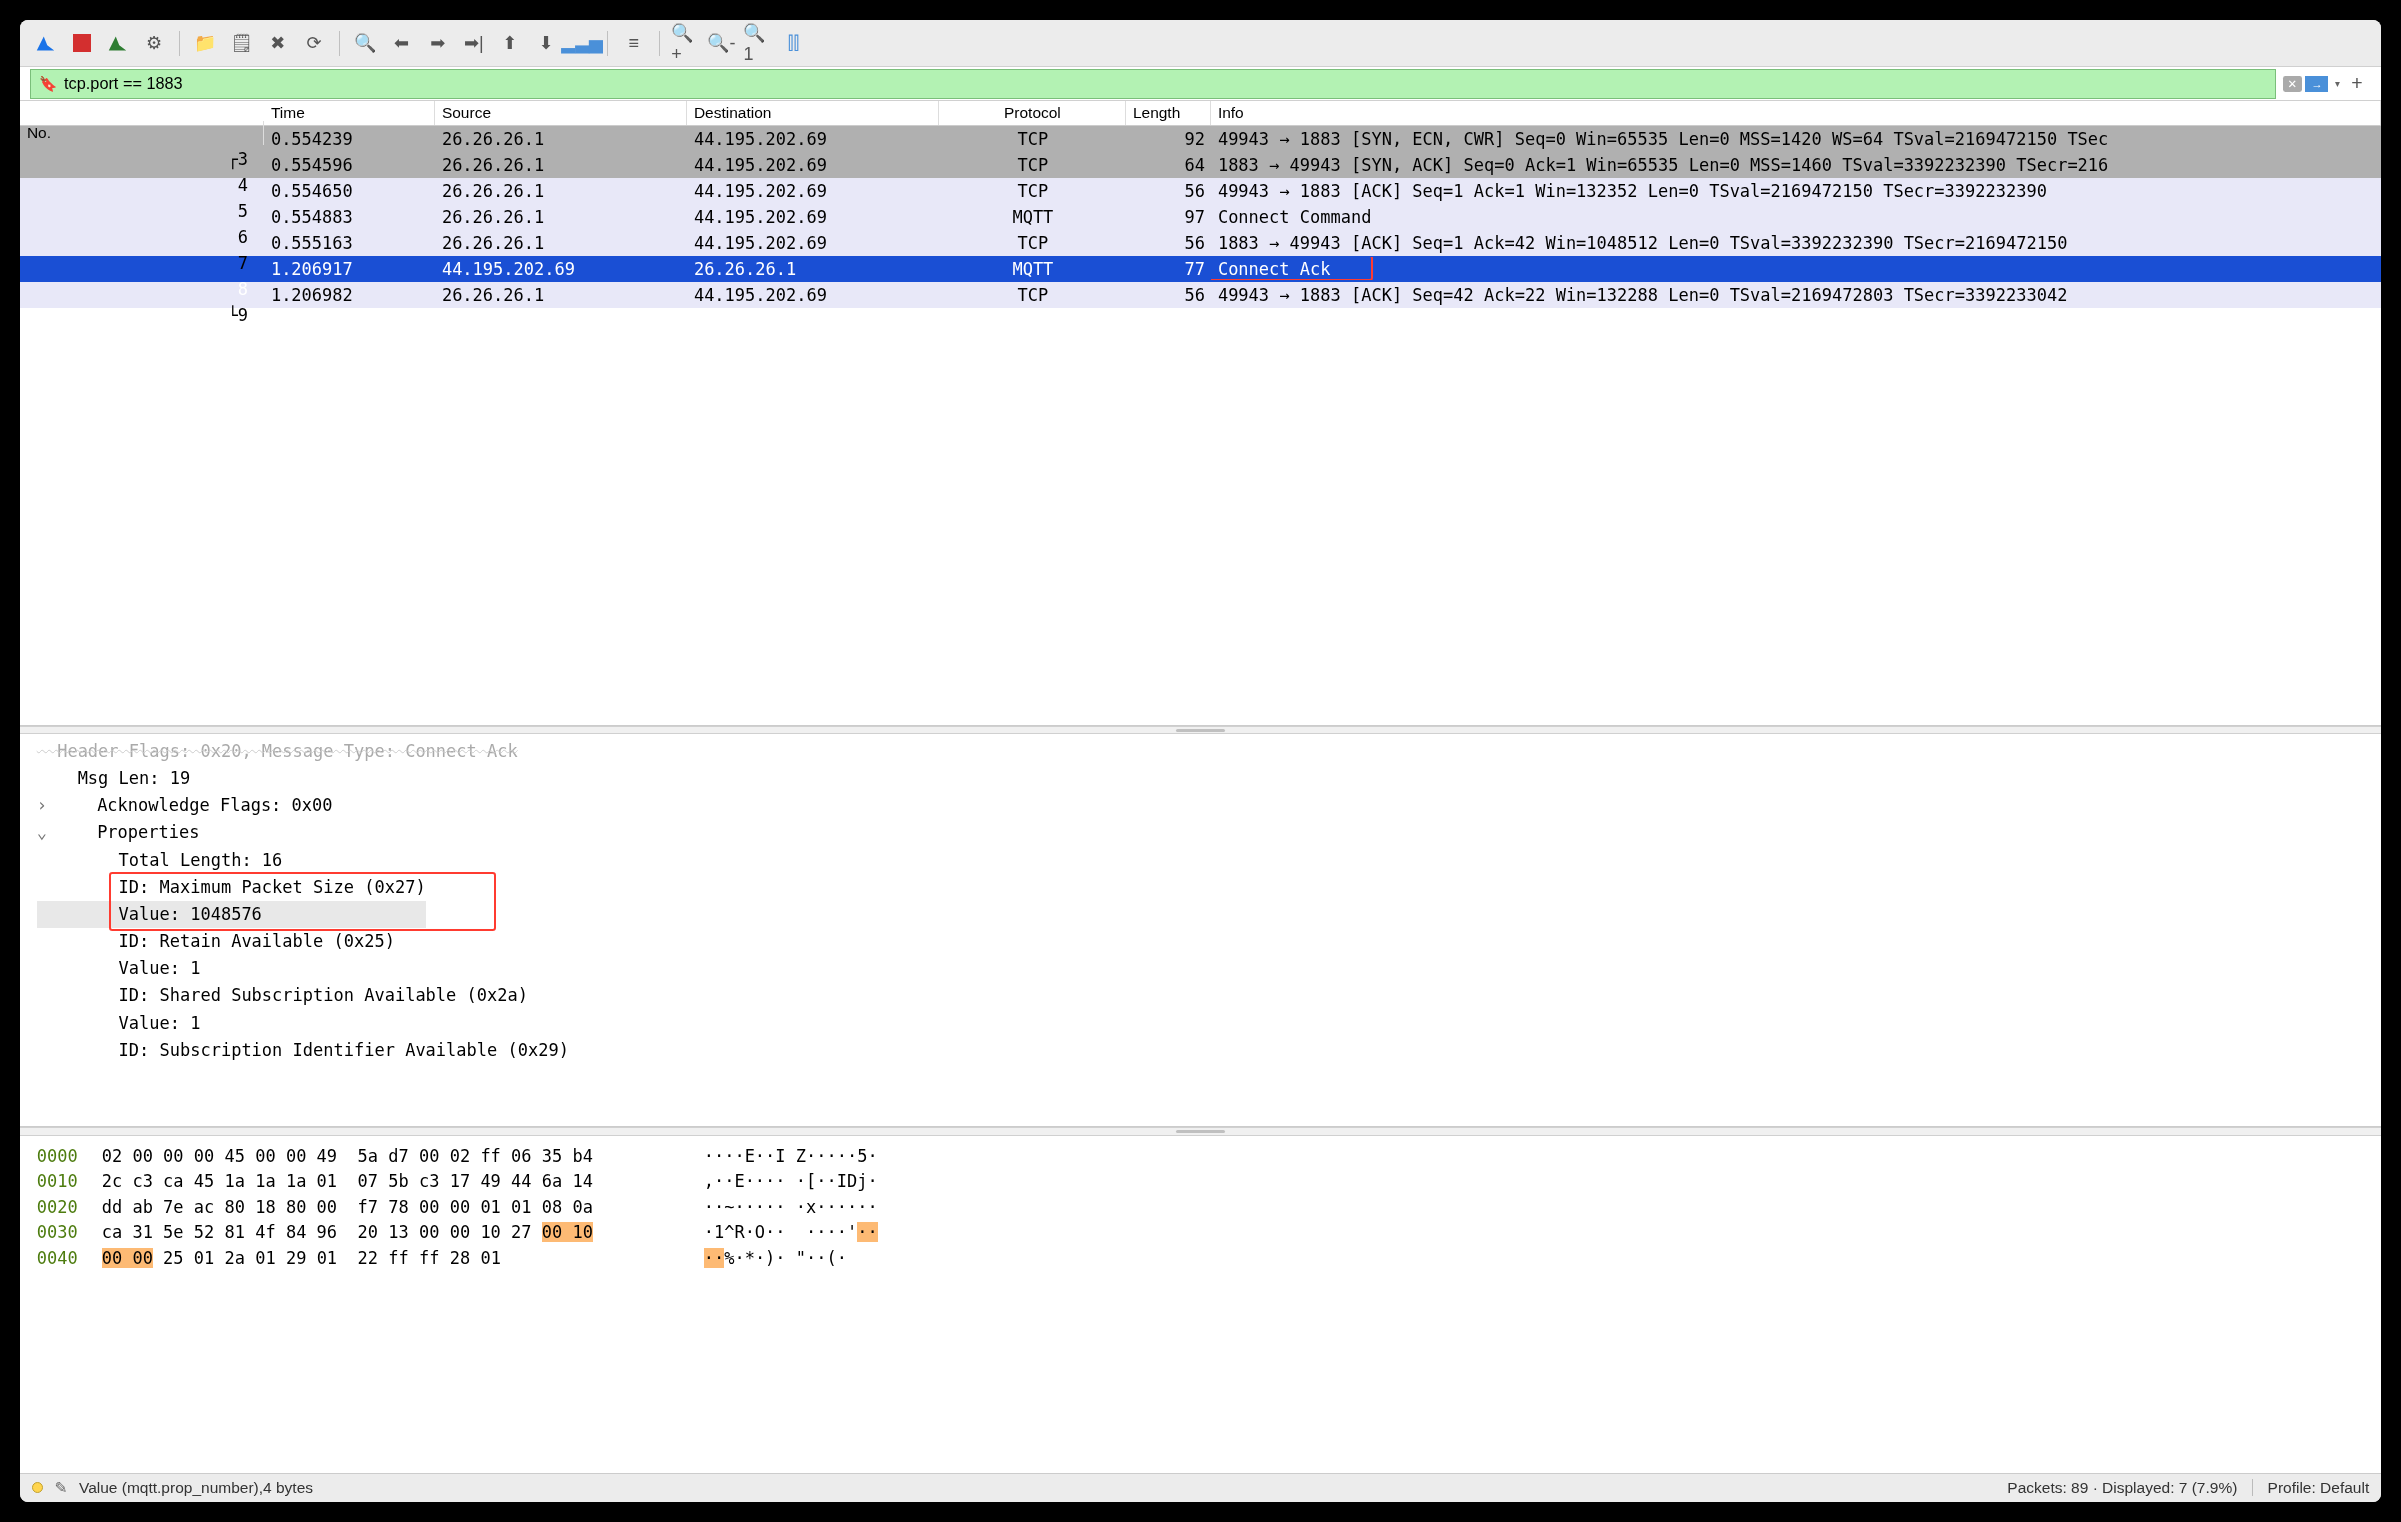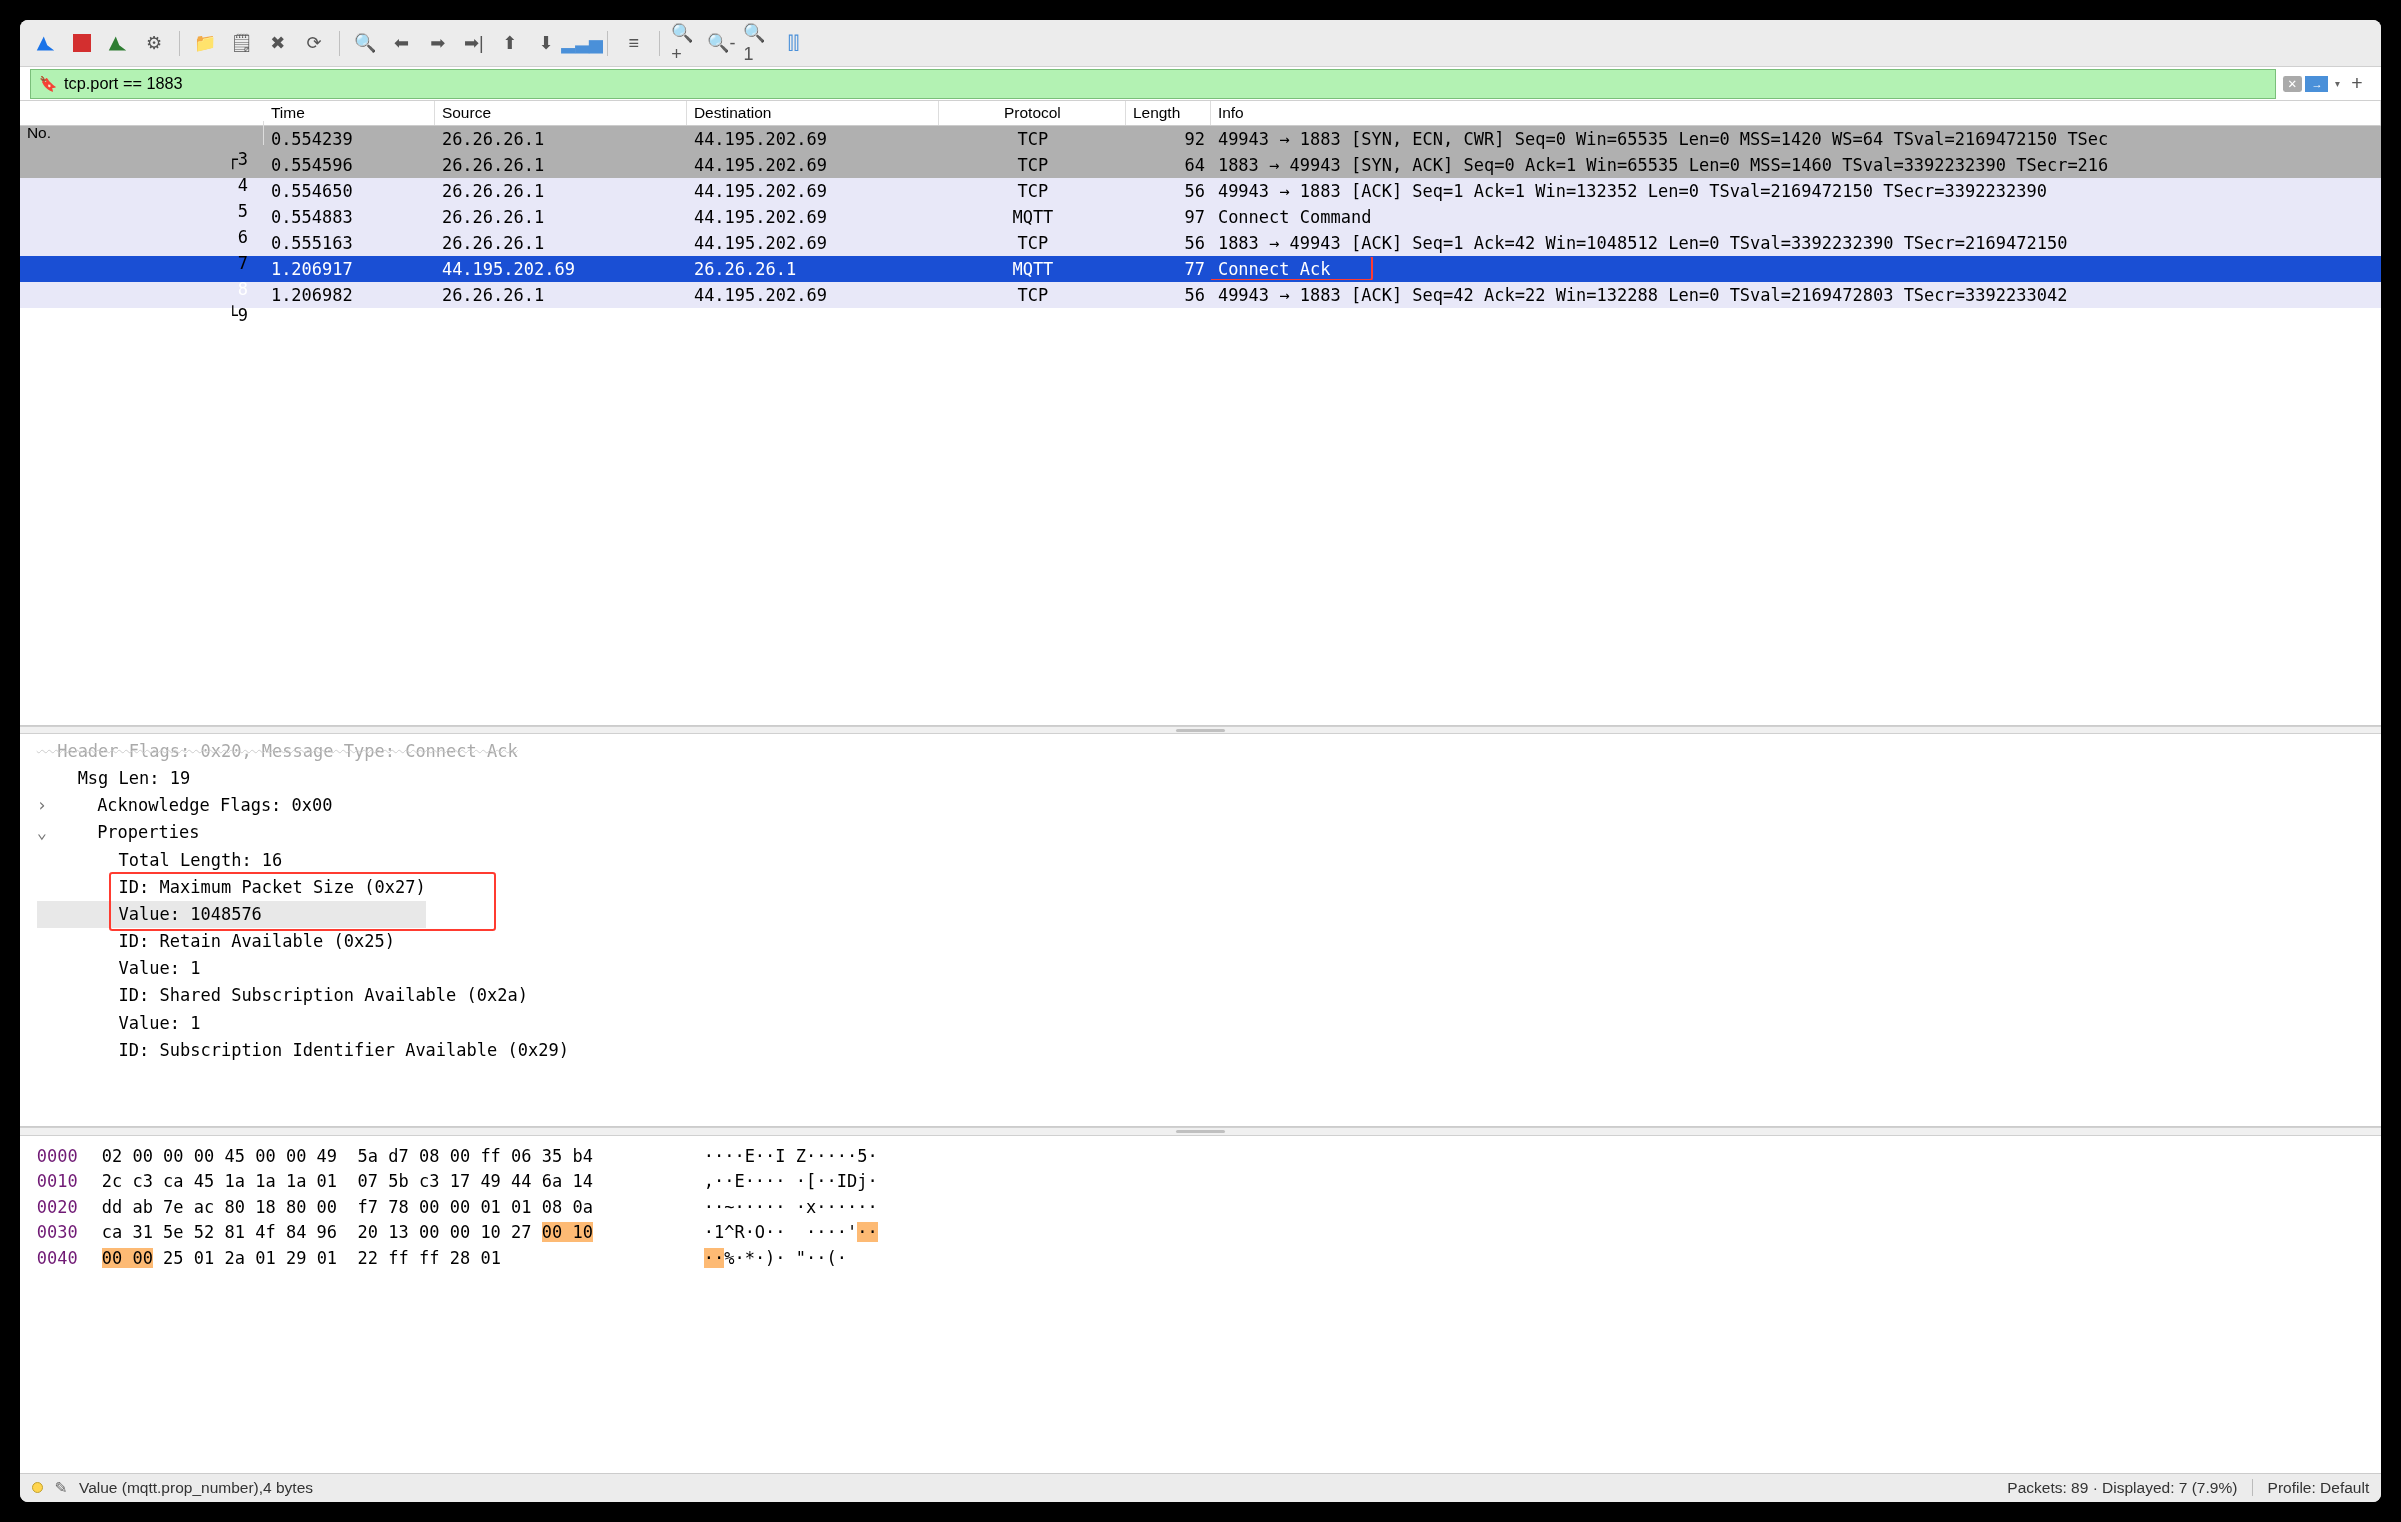--- a/index.html
+++ b/index.html
@@ -203,21 +203,21 @@
 .hex-pane {
   background: #fff;
   font-family: "Menlo", "Consolas", monospace;
   font-size: 17px;
   padding: 8.1px 16.3px;
   flex: 1;
   overflow: auto;
   line-height: 1.5;
 }
 .hex-row { white-space: pre; }
-.hex-off { color: #701a75; display: inline-block; width: 65px; }
+.hex-off { color: #4d7c0f; display: inline-block; width: 65px; }
 .hex-bytes { display: inline-block; width: 602px; }
 .hex-ascii { display: inline-block; }
 .hex-sel { background: #fdba74; }
 
 .statusbar {
   height: 29px;
   background: #ececec;
   border-top: 0.8px solid #ccc;
   display: flex;
   align-items: center;
@@ -385,21 +385,21 @@
     <div class="line"><span>        Value: 1</span></div>
     <div class="line"><span>        ID: Shared Subscription Available (0x2a)</span></div>
     <div class="line"><span>        Value: 1</span></div>
     <div class="line"><span>        ID: Subscription Identifier Available (0x29)</span></div>
     
   </div>
 
   <div class="resizer"></div>
 
   <div class="hex-pane" id="hex-rows">
-      <div class="hex-row"><span class="hex-off">0000</span><span class="hex-bytes">02 00 00 00 45 00 00 49  5a d7 08 00 ff 06 35 b4</span><span class="hex-ascii">····E··I Z·····5·</span></div>
+      <div class="hex-row"><span class="hex-off">0000</span><span class="hex-bytes">02 00 00 00 45 00 00 49  5a d7 00 02 ff 06 35 b4</span><span class="hex-ascii">····E··I Z·····5·</span></div>
       <div class="hex-row"><span class="hex-off">0010</span><span class="hex-bytes">2c c3 ca 45 1a 1a 1a 01  07 5b c3 17 49 44 6a 14</span><span class="hex-ascii">,··E···· ·[··IDj·</span></div>
       <div class="hex-row"><span class="hex-off">0020</span><span class="hex-bytes">dd ab 7e ac 80 18 80 00  f7 78 00 00 01 01 08 0a</span><span class="hex-ascii">··~····· ·x······</span></div>
       <div class="hex-row"><span class="hex-off">0030</span><span class="hex-bytes">ca 31 5e 52 81 4f 84 96  20 13 00 00 10 27 <span class="hex-sel">00 10</span></span><span class="hex-ascii">·1^R·O··  ····'<span class="hex-sel">··</span></span></div>
       <div class="hex-row"><span class="hex-off">0040</span><span class="hex-bytes"><span class="hex-sel">00 00</span> 25 01 2a 01 29 01  22 ff ff 28 01</span><span class="hex-ascii"><span class="hex-sel">··</span>%·*·)· "··(·</span></div>
     </div>
 
   <div class="statusbar">
     <div class="sb-left">
       <div class="sb-dot"></div>
       <div class="sb-pencil">✎</div>

